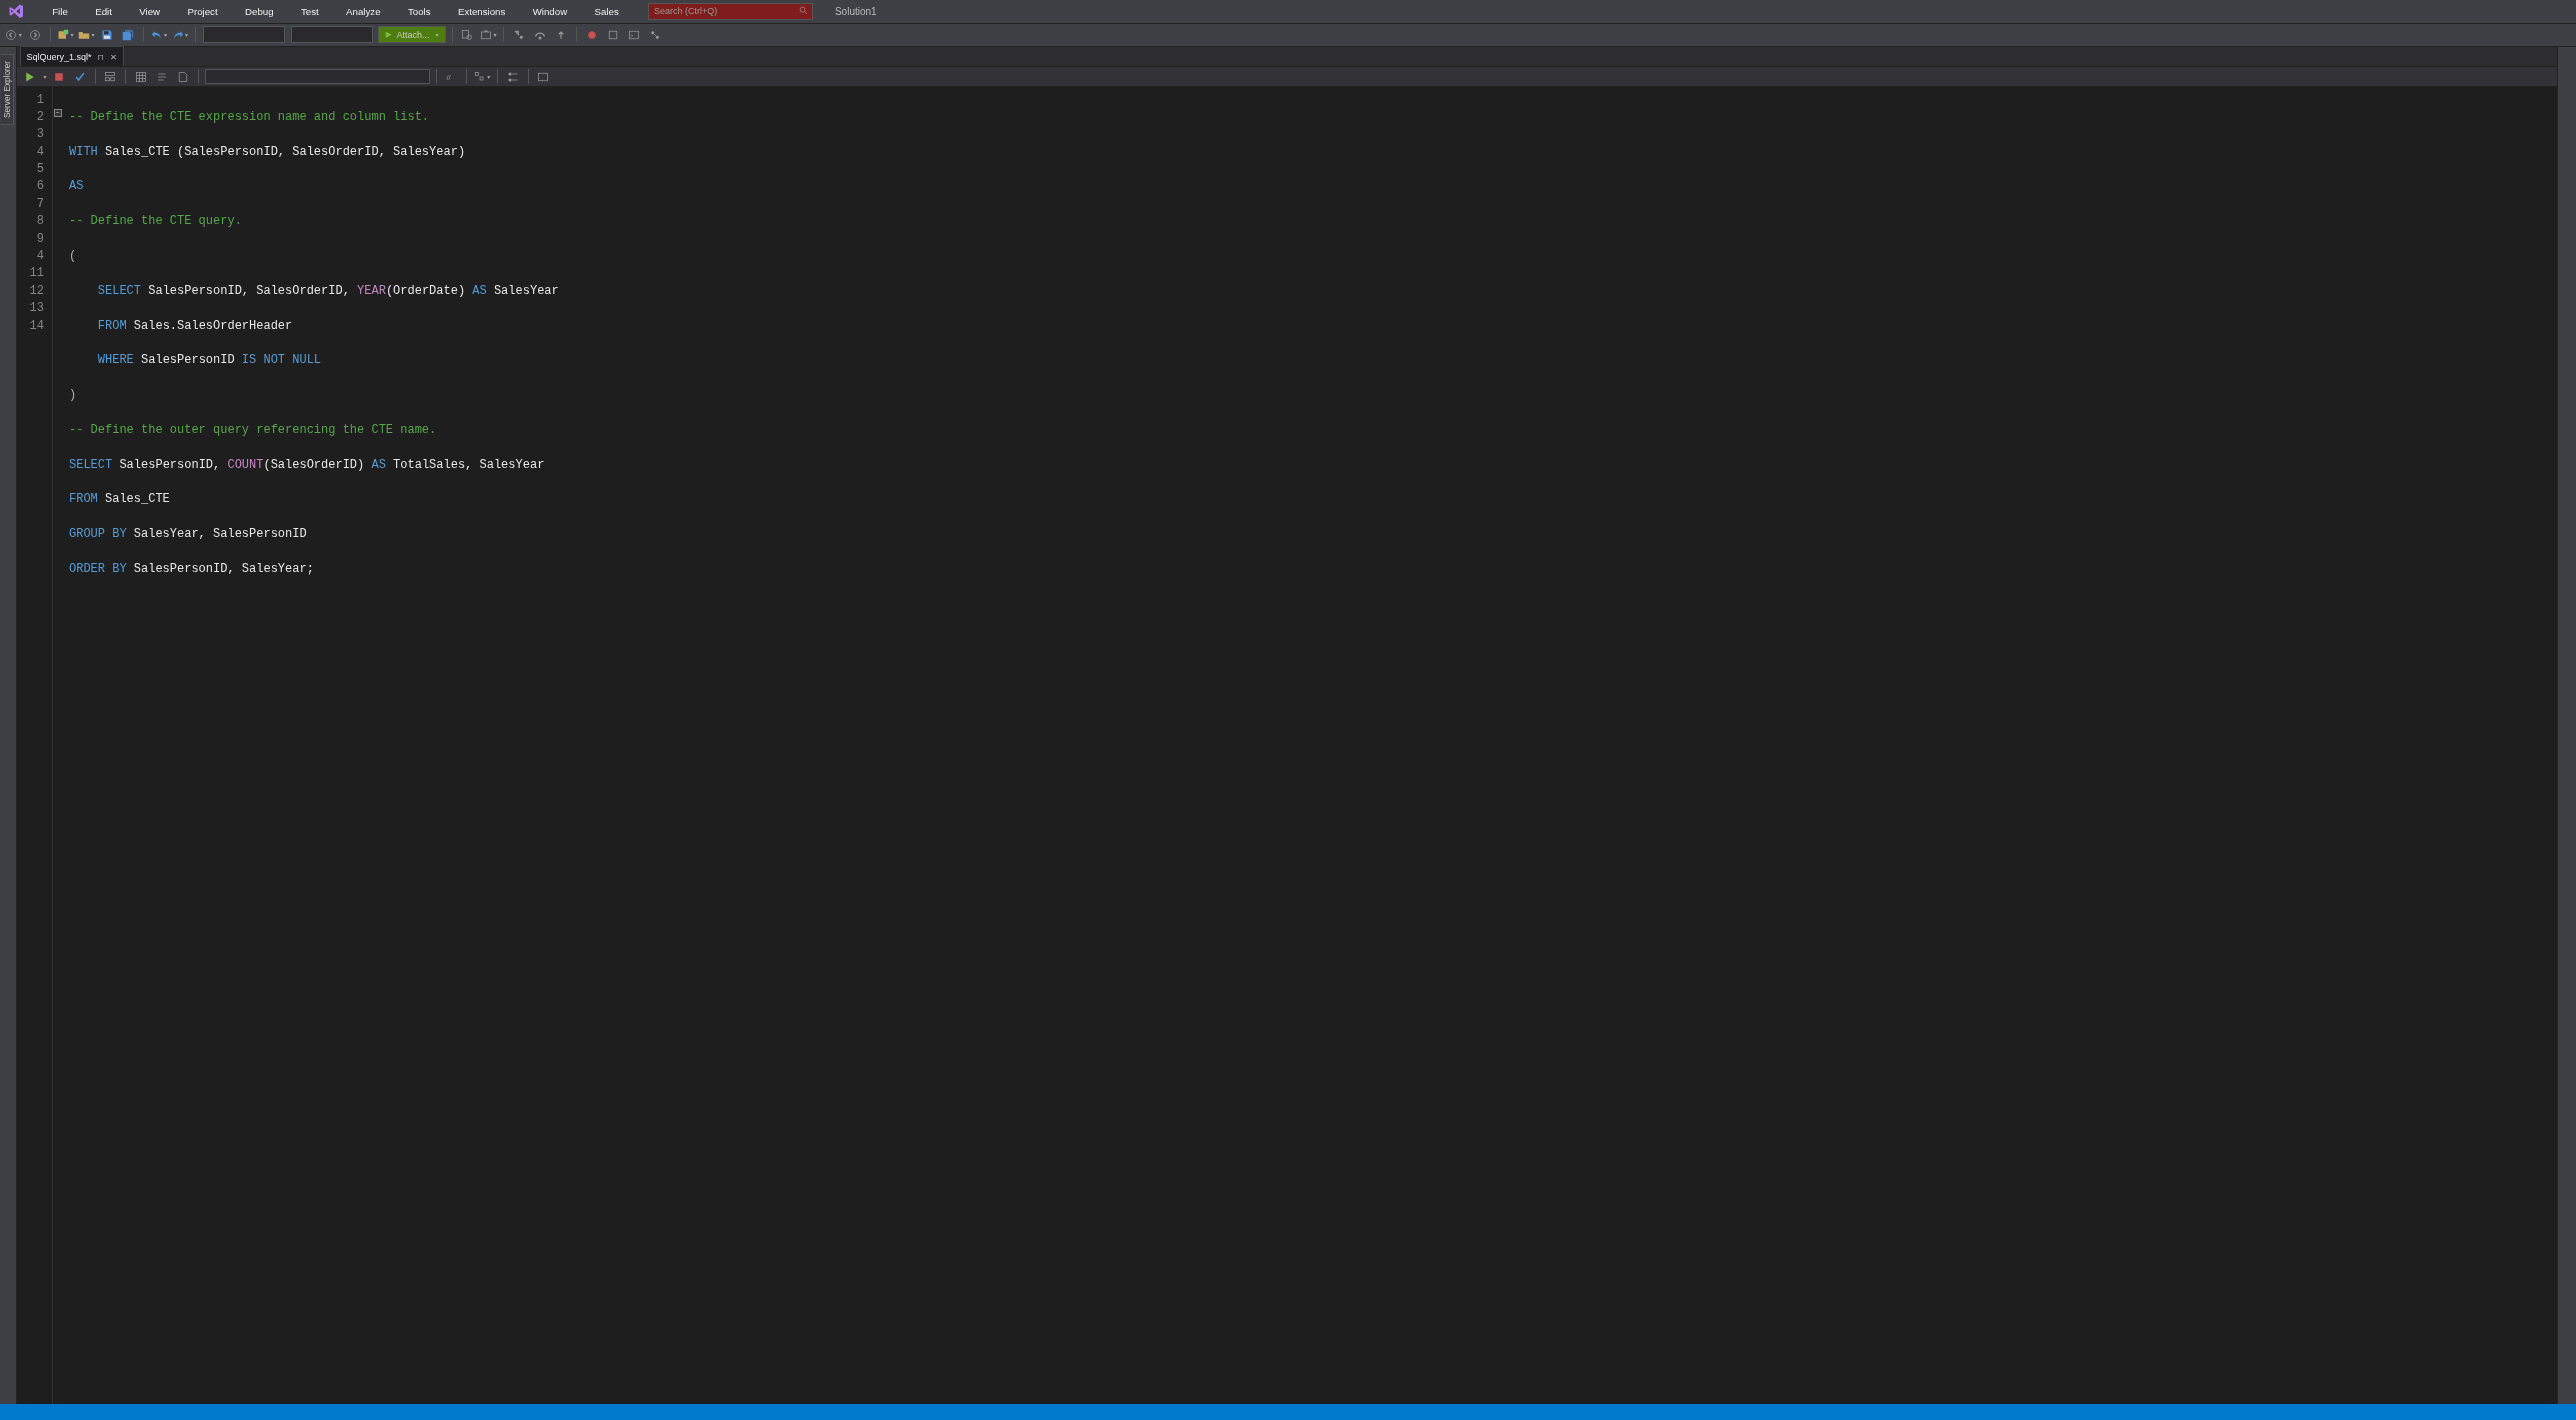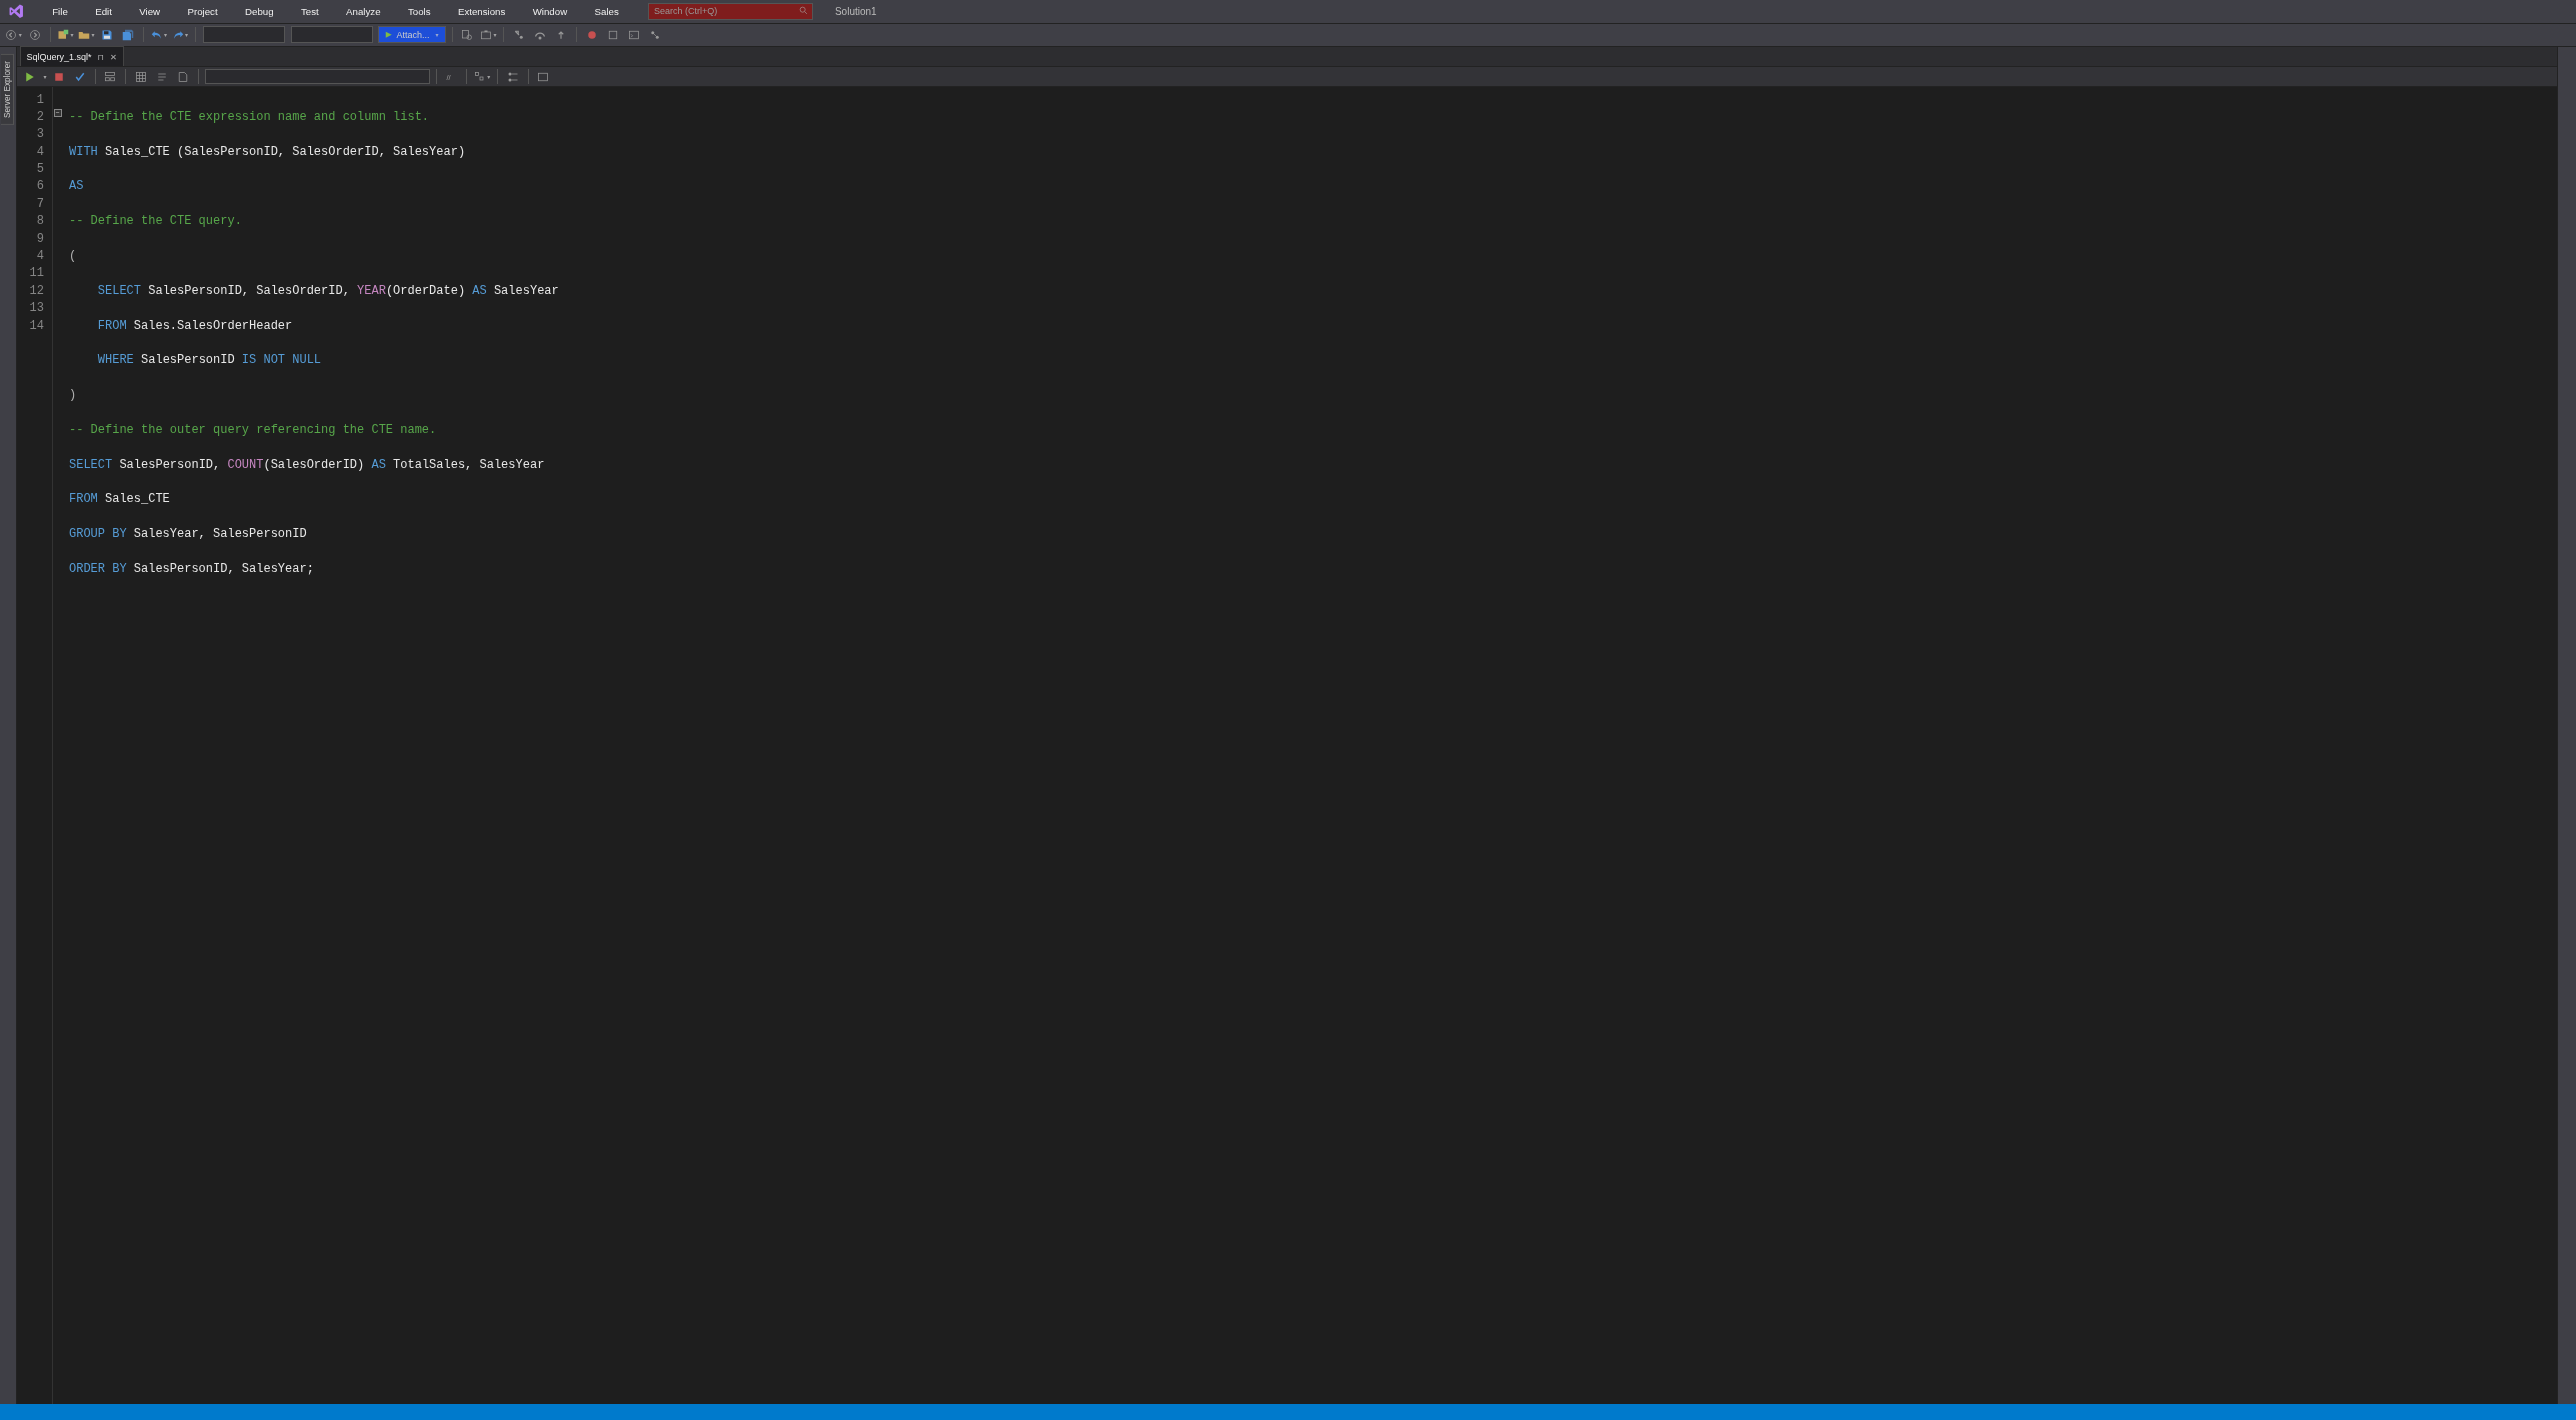--- a/index.html
+++ b/index.html
@@ -78,21 +78,21 @@
   .tb-btn{
     width:18px;height:18px;
     display:flex;align-items:center;justify-content:center;
     color:#ccc;border-radius:1.5px;cursor:default;
     position:relative;
   }
   .tb-btn svg{width:12px;height:12px}
   .tb-dd{width:82px;height:16.5px;border:0.7px solid #555;background:#2a2a2e;margin:0 1.5px}
   .attach{
     display:flex;align-items:center;gap:4.5px;
-    height:16.5px;border:0.7px solid #555;background:#1d4ed8;
+    height:16.5px;border:0.7px solid #555;background:#4d7c0f;
     padding:6px 6px;color:#ccc;font-size:9px;
   }
   .body{
     flex:1;display:flex;min-height:0;
   }
   .sidedock{
     width:16.5px;background:var(--titlebar);
     border-right:0.7px solid #222;
     display:flex;flex-direction:column;align-items:center;
     padding-top:7.5px;

